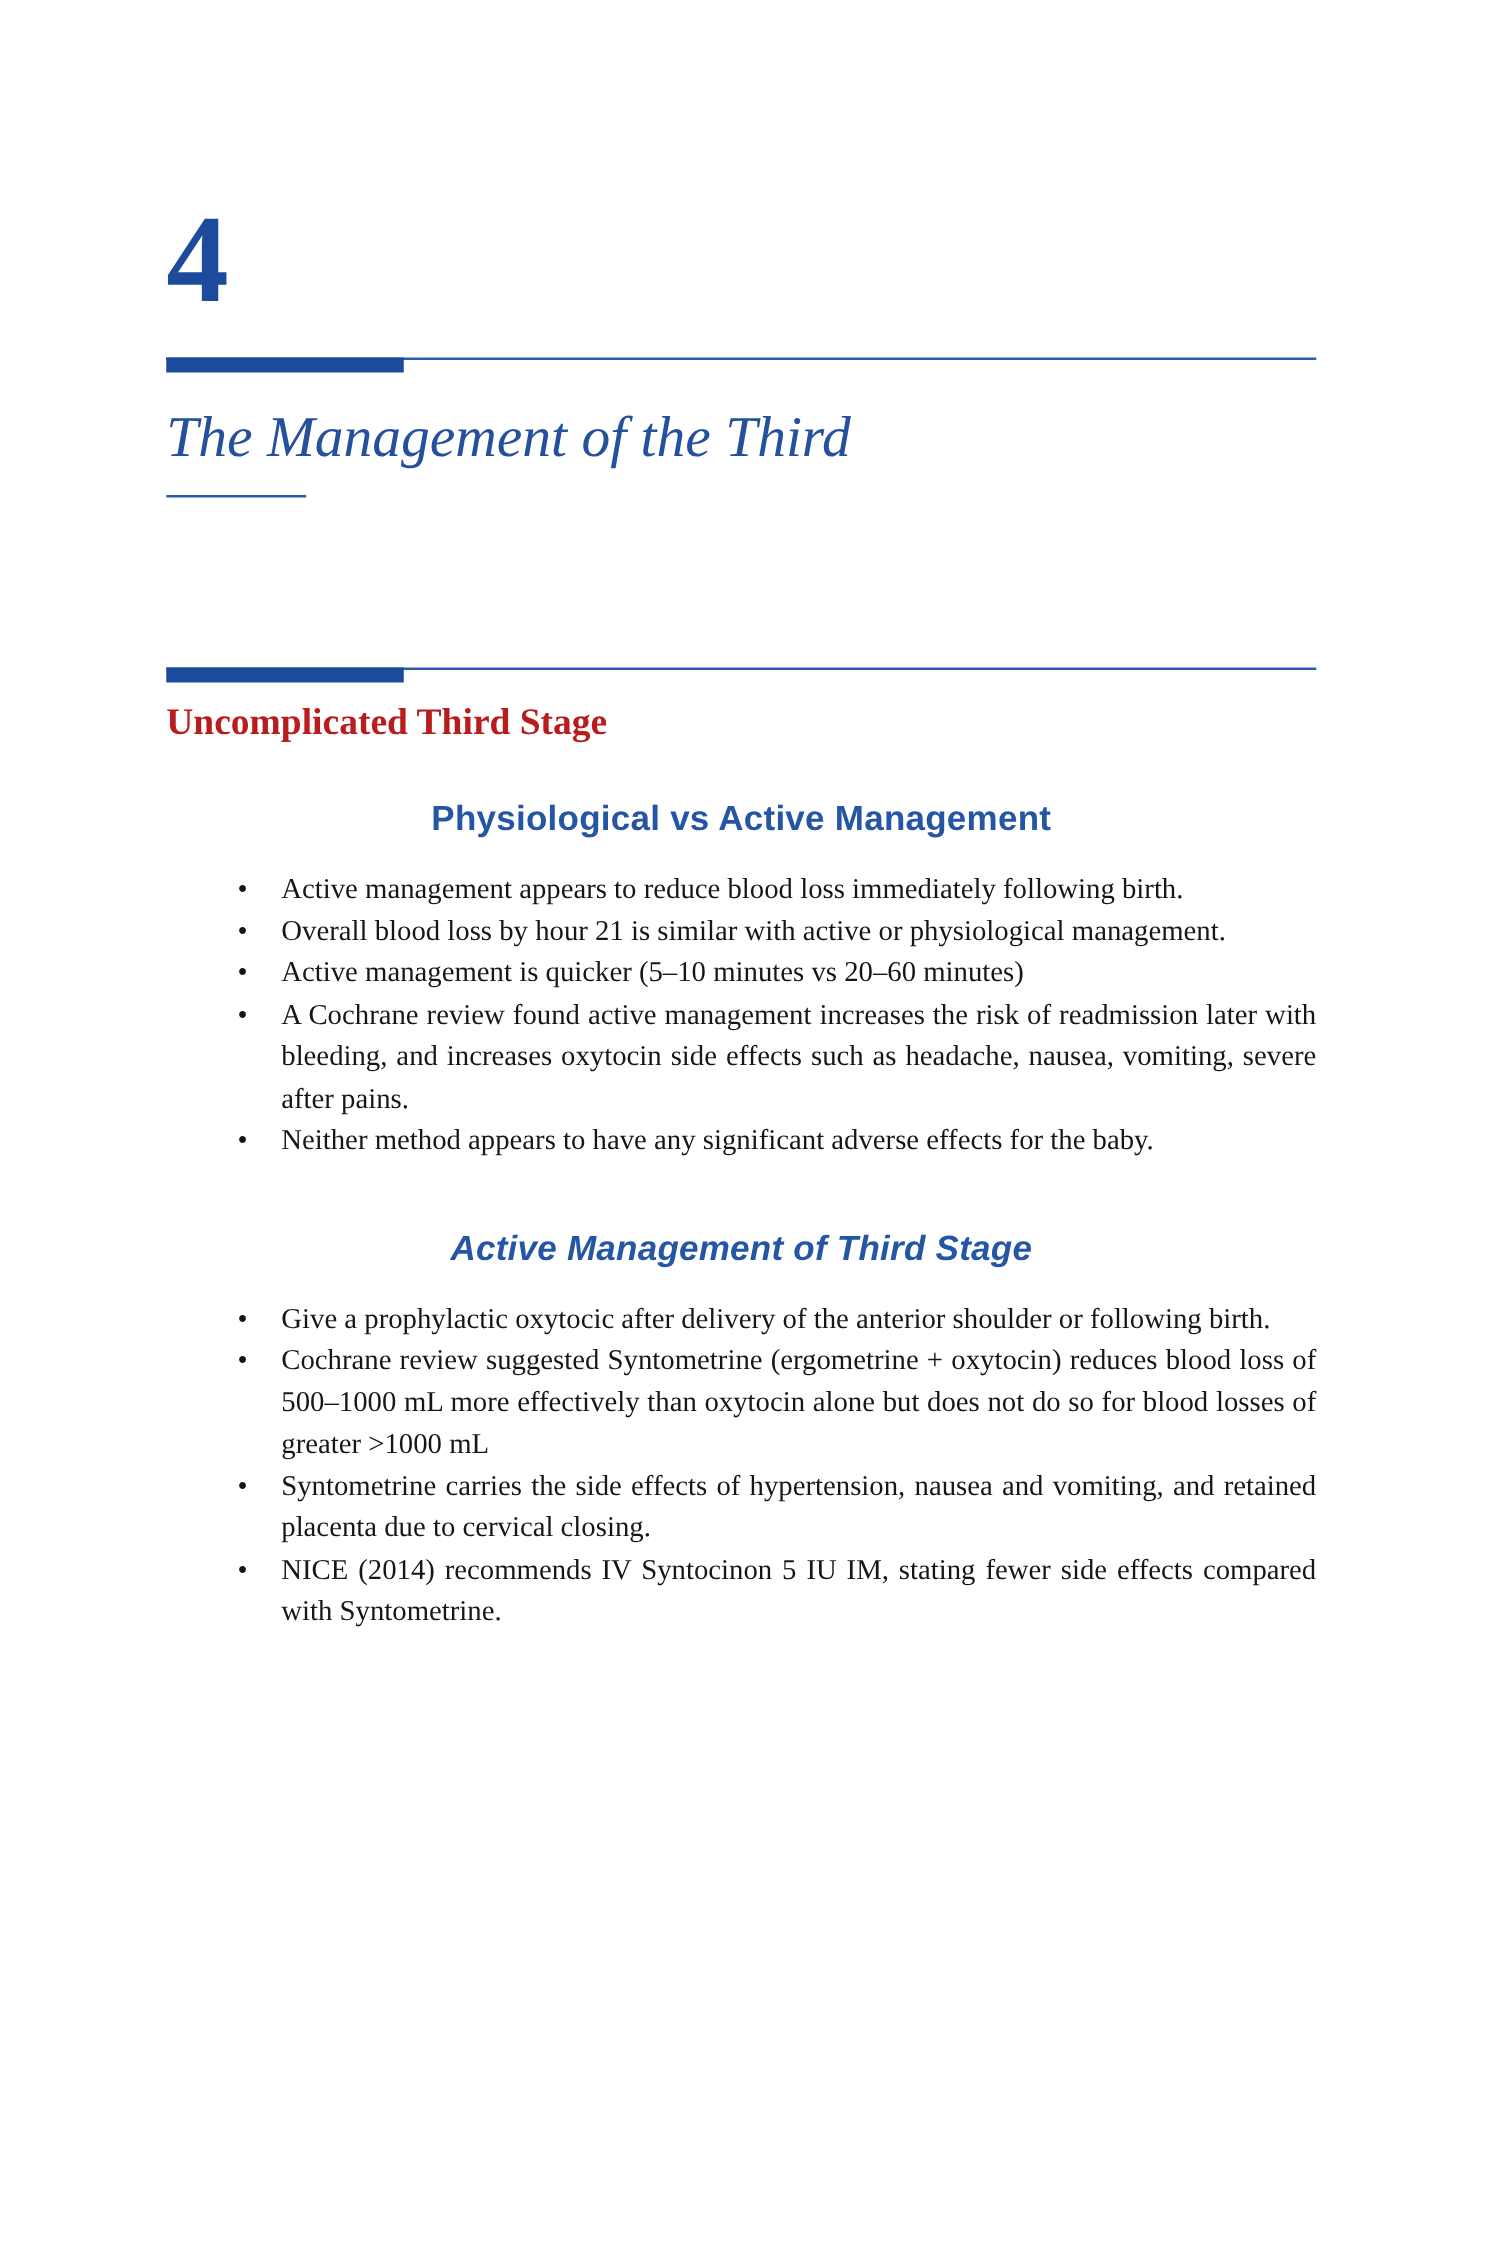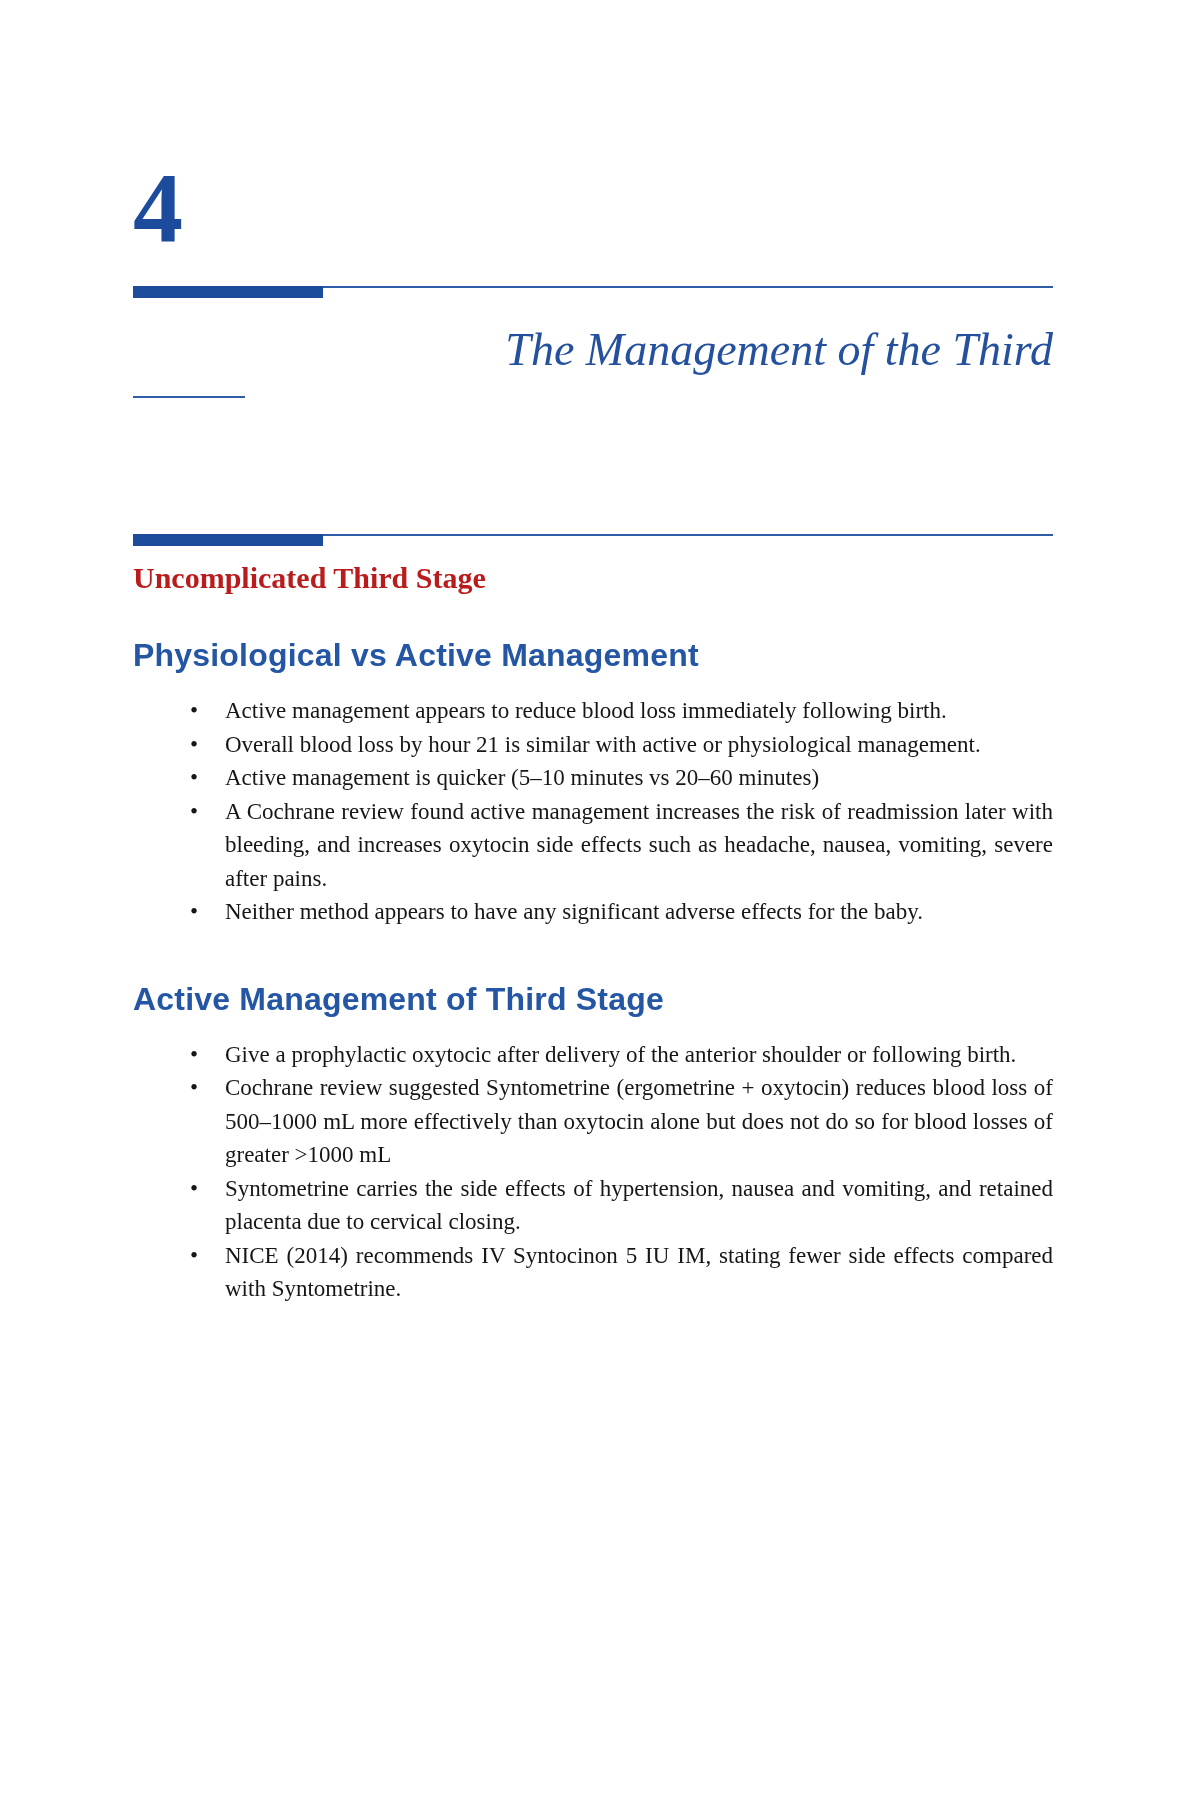--- a/index.html
+++ b/index.html
@@ -42,21 +42,20 @@
   .chapter-rule { margin-top: 28px; }
 
   
   .chapter-title {
     margin-top: 22px;
     font-style: italic;
     color: #24509d;
     font-size: 46px;
     line-height: 59px;
     font-family: "Liberation Serif", serif;
-    text-align: right;
   }
   .title-underline {
     margin-top: 17px;
     width: 112px; height: 2px;
     background: #2e5da8;
   }
 
   .section-rule { margin-top: 136px; }
 
   .section-heading {
@@ -72,27 +71,28 @@
   .para {
     font-size: 23px;
     line-height: 33.5px;
     text-align: justify;
   }
   .para.indented { text-indent: 26px; }
 
   .subsection-heading {
     font-family: "Liberation Sans", sans-serif;
     font-weight: bold;
-    font-size: 32px;
+    font-size: 28px;
     line-height: 36px;
     color: #2456a4;
     letter-spacing: 0.2px;
+    text-align: center;
   }
   .subheading-1 { margin-top: 40px; }
-  .subheading-2 { margin-top: 52px; }
+  .subheading-2 { margin-top: 52px; font-style: italic; }
 
   ul.bullet-list {
     list-style: none;
     margin-top: 21px;
   }
   ul.bullet-list li {
     position: relative;
     padding-left: 92px;
     font-size: 23px;
     line-height: 33.5px;

